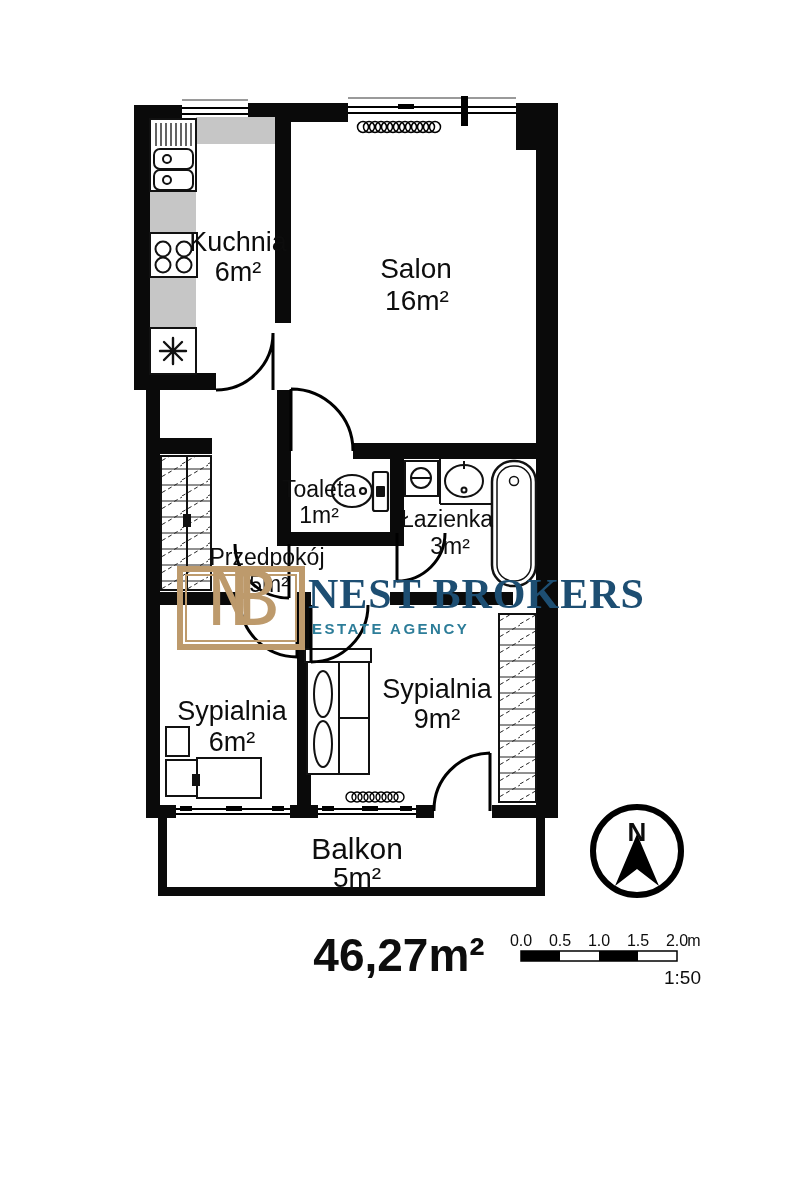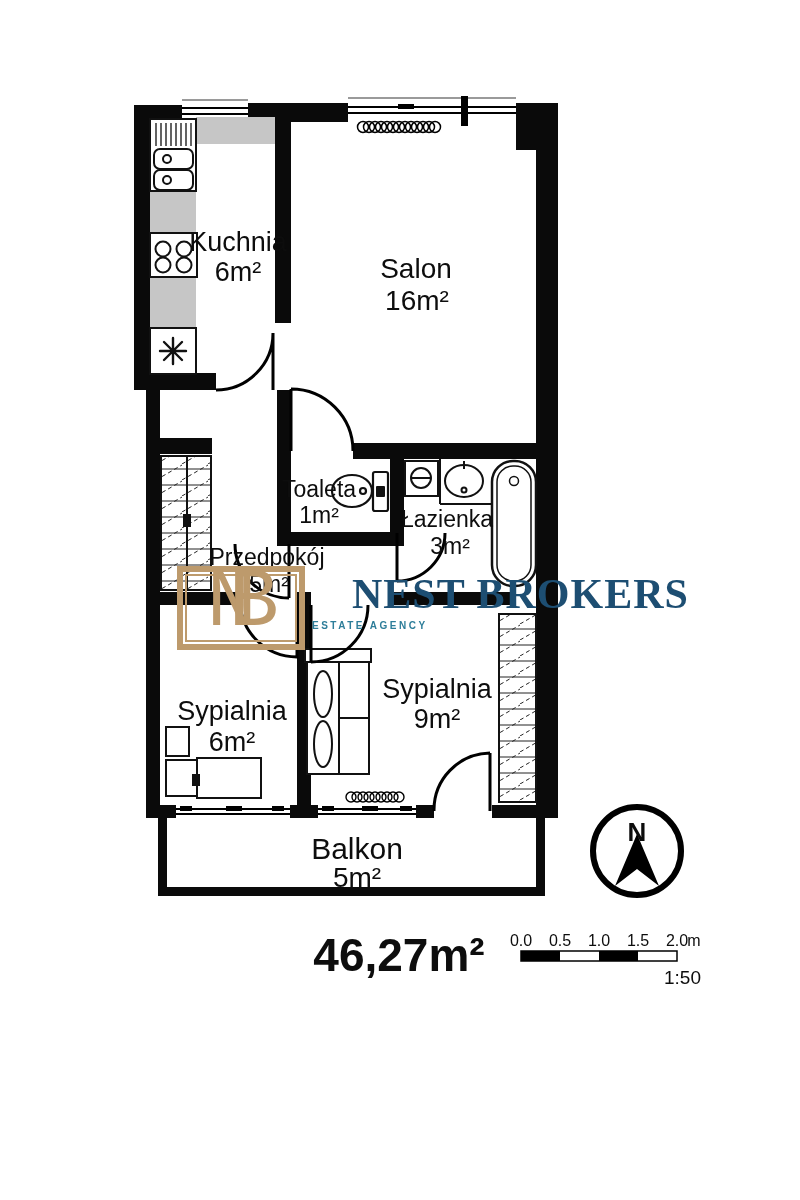--- a/index.html
+++ b/index.html
@@ -8,23 +8,23 @@
   svg{position:absolute;left:0;top:0;}
   .lbl{fill:#0d0d0d;font-family:"Liberation Sans",sans-serif;}
   .logo{position:absolute;left:0;top:0;width:800px;height:1200px;pointer-events:none;}
   .nb-box{position:absolute;left:177px;top:566px;width:128px;height:84px;
           border:6px solid #bd9a6c;box-sizing:border-box;
           display:flex;align-items:center;justify-content:center;}
   .nb-inner{position:absolute;inset:2px;border:2px solid #bd9a6c;}
   .nb{font-family:Liberation Mono, monospace;font-size:84px;line-height:1;color:#bd9a6c;
       letter-spacing:-0.34em;margin-top:-10px;padding-right:0.30em;}
   .brand-name{position:absolute;left:308px;top:570px;font-family:"Liberation Serif",serif;
-      font-weight:700;font-size:42px;color:#1d4e72;letter-spacing:1px;white-space:nowrap;margin-left:44px;}
+      font-weight:700;font-size:42px;color:#1d4e72;letter-spacing:1px;white-space:nowrap;}
   .brand-tag{position:absolute;left:312px;top:620px;font-family:"Liberation Sans",sans-serif;
-      font-size:10px;color:#2d7d99;letter-spacing:2.5px;white-space:nowrap;font-weight:700;}
+      font-size:15px;color:#2d7d99;letter-spacing:2.5px;white-space:nowrap;font-weight:700;}
 </style>
 </head>
 <body>
 
 <div id="canvas">
 
 <svg width="800" height="1200" viewBox="0 0 800 1200">
   <defs>
     <pattern id="hatch" width="26" height="16" patternUnits="userSpaceOnUse">
       <line x1="0" y1="5" x2="26" y2="5" stroke="#222" stroke-width="1"></line>

